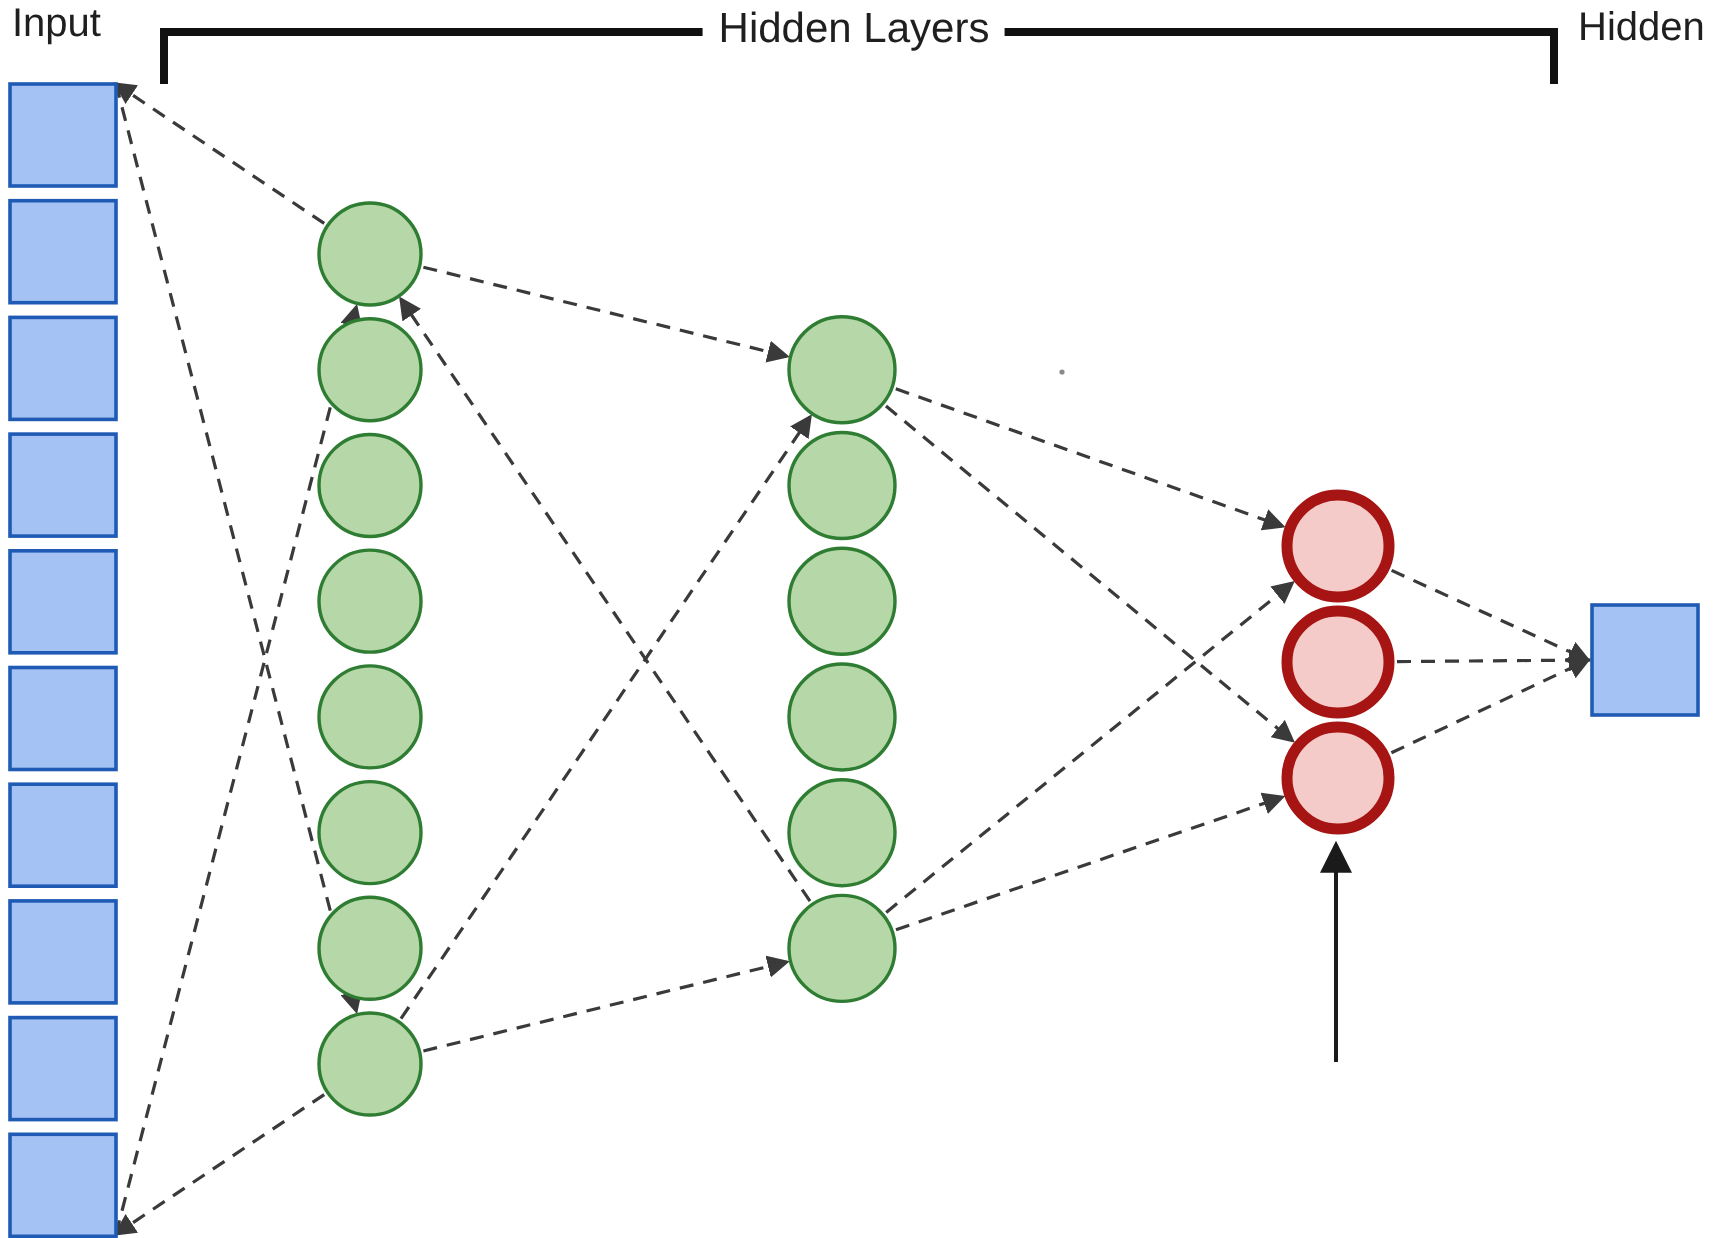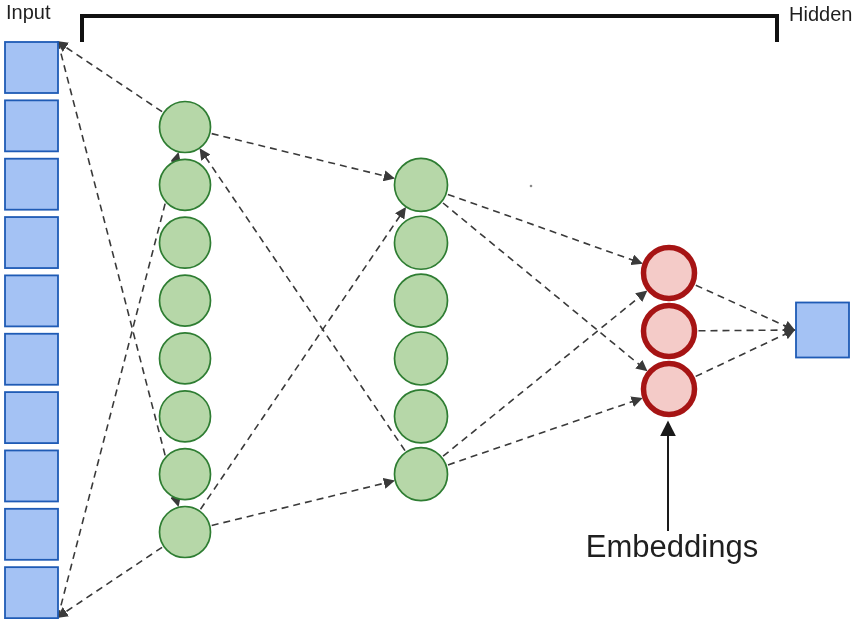--- a/index.html
+++ b/index.html
@@ -76,15 +76,15 @@
         <rect x="796" y="302.5" width="53" height="55" fill="#a4c2f4" stroke="#1f5bb5" stroke-width="1.8"></rect>
       </g>
     <g id="g-extra">
         <path d="M82,42 L82,16 L777,16 L777,42" fill="none" stroke="#111111" stroke-width="4"></path>
         <line x1="668" y1="531" x2="668" y2="426" stroke="#1a1a1a" stroke-width="2" marker-end="url(#arrBig)"></line>
         <circle cx="531" cy="186" r="1.3" fill="#8a8a8a"></circle>
       </g>
   </svg>
 
   <div class="lbl" id="lbl-input">Input</div>
+  <div class="lbl" id="lbl-hidden">Hidden Layers</div>
   <div class="lbl" id="lbl-output">Hidden</div>
-  <div class="lbl" id="lbl-embed">Embeddings</div>
 </div>
 
 </body></html>

